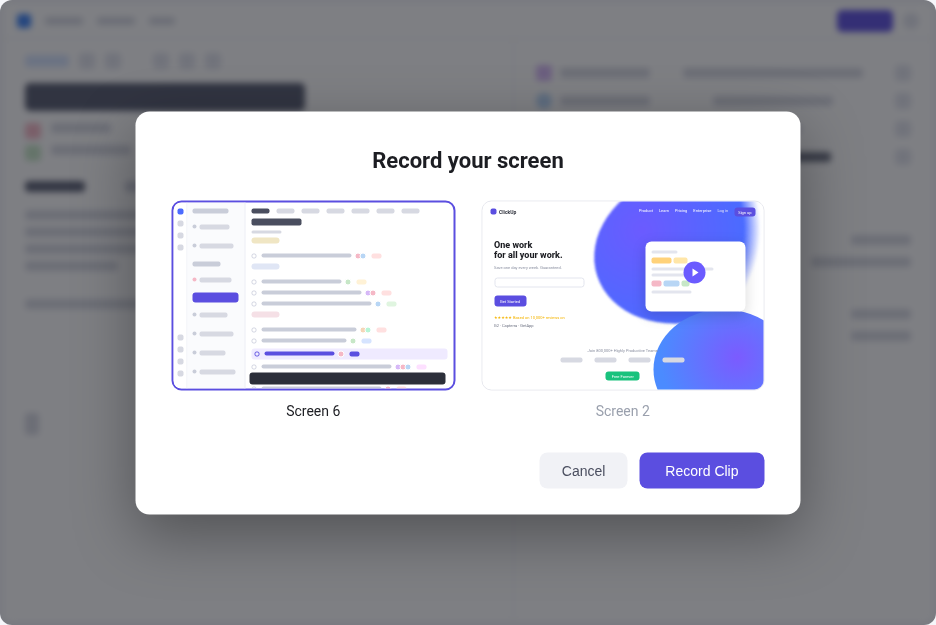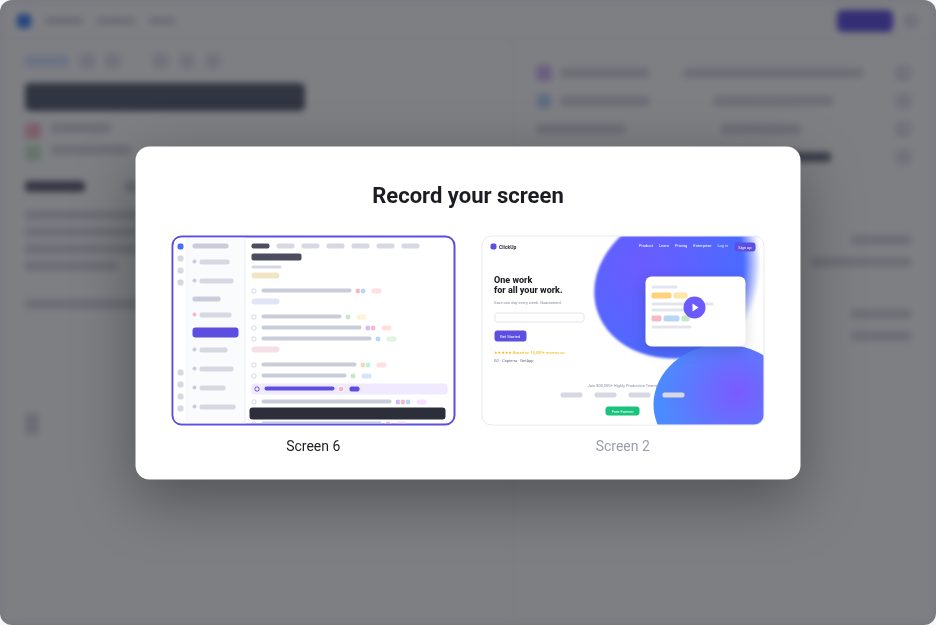--- a/index.html
+++ b/index.html
@@ -464,13 +464,17 @@
             </div>
             <span class="t2-pill">Free Forever</span>
           </div>
         </div>
       </div>
       <div class="screen-label">Screen 2</div>
     </div>
 
   </div>
 
+  <div class="modal-footer">
+    <button class="btn btn-secondary">Cancel</button>
+    <button class="btn btn-primary">Record Clip</button>
+  </div>
 </div>
 
 </body></html>

